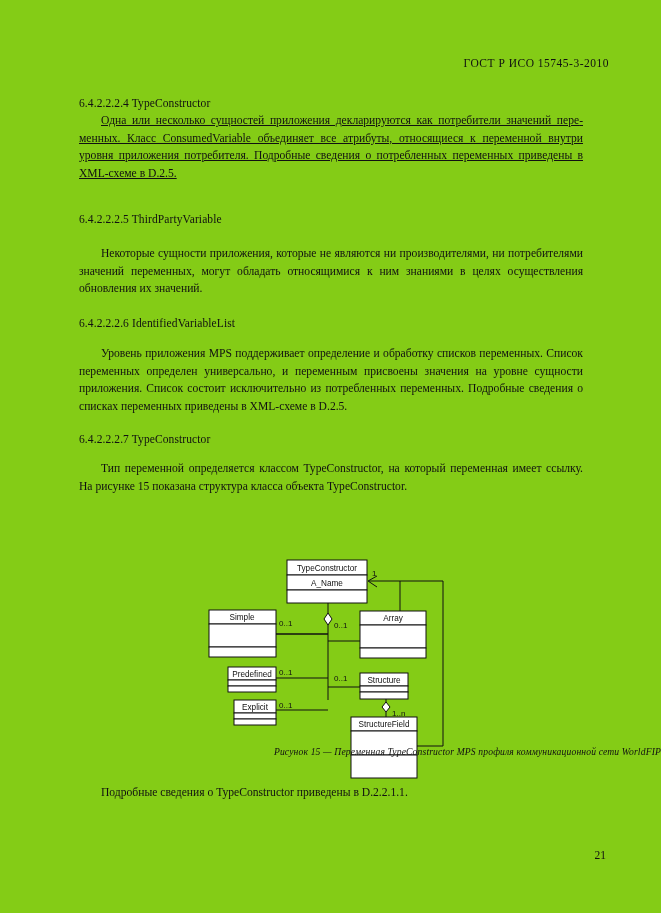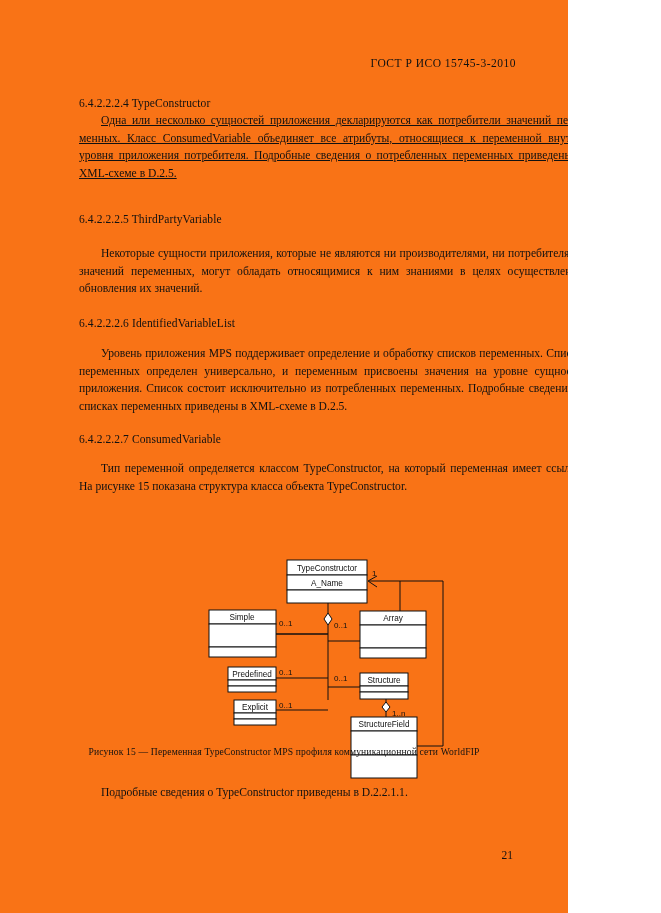--- a/index.html
+++ b/index.html
@@ -3,23 +3,23 @@
 <meta charset="utf-8">
 <title>ГОСТ Р ИСО 15745-3-2010</title>
 <style>
   html, body {
     margin: 0;
     padding: 0;
     background: #ffffff;
   }
   .page {
     position: relative;
-    width: 568px;
+    width: 661px;
     height: 913px;
-    background: #f97316;
+    background: #84cc16;
     font-family: "Liberation Serif", "DejaVu Serif", serif;
     color: #1a1a1a;
     overflow: hidden;
   }
   .header-code {
     position: absolute;
     top: 57px;
     right: 52px;
     font-size: 11.5px;
     letter-spacing: 0.5px;
@@ -56,24 +56,25 @@
     pointer-events: none;
     margin-top: 48px;
   }
   .figure svg { display: block; }
 
   .caption {
     position: absolute;
     left: 0;
     right: 0;
     top: 746px;
-    text-align: center;
+    text-align: right;
     font-size: 9.6px;
     color: #111;
     letter-spacing: 0.15px;
+    font-style: italic;
   }
   .page-number {
     position: absolute;
     right: 55px;
     top: 849px;
     font-size: 11.5px;
     color: #111;
   }
   .uml-label {
     font-family: "Liberation Sans", "DejaVu Sans", sans-serif;
@@ -110,21 +111,21 @@
 
   <div class="heading" style="top:97px;">6.4.2.2.2.4 TypeConstructor</div>
   <div class="para" style="top:112px;text-decoration:underline;">Одна или несколько сущностей приложения декларируются как потребители значений пере­менных. Класс ConsumedVariable объединяет все атрибуты, относящиеся к переменной внутри уровня приложения потребителя. Подробные сведения о потребленных переменных приведены в XML-схеме в D.2.5.</div>
 
   <div class="heading" style="top:213px;text-align:center;">6.4.2.2.2.5 ThirdPartyVariable</div>
   <div class="para" style="top:245px;">Некоторые сущности приложения, которые не являются ни производителями, ни потребителя­ми значений переменных, могут обладать относящимися к ним знаниями в целях осуществления обновления их значений.</div>
 
   <div class="heading" style="top:317px;">6.4.2.2.2.6 IdentifiedVariableList</div>
   <div class="para" style="top:345px;">Уровень приложения MPS поддерживает определение и обработку списков переменных. Список переменных определен универсально, и переменным присвоены значения на уровне сущности приложения. Список состоит исключительно из потребленных переменных. Подробные сведения о списках переменных приведены в XML-схеме в D.2.5.</div>
 
-  <div class="heading" style="top:433px;">6.4.2.2.2.7 ConsumedVariable</div>
+  <div class="heading" style="top:433px;">6.4.2.2.2.7 TypeConstructor</div>
   <div class="para" style="top:460px;">Тип переменной определяется классом TypeConstructor, на который переменная имеет ссылку. На рисунке 15 показана структура класса объекта TypeConstructor.</div>
 
   <div class="figure">
     <svg width="661" height="913" viewBox="0 0 661 913" xmlns="http://www.w3.org/2000/svg">
 
       <line class="uml-line" x1="328" y1="555" x2="328" y2="568"></line>
 
       <line class="uml-line" x1="328" y1="576" x2="328" y2="652"></line>
 
       <line class="uml-line" x1="276" y1="586" x2="328" y2="586"></line>

